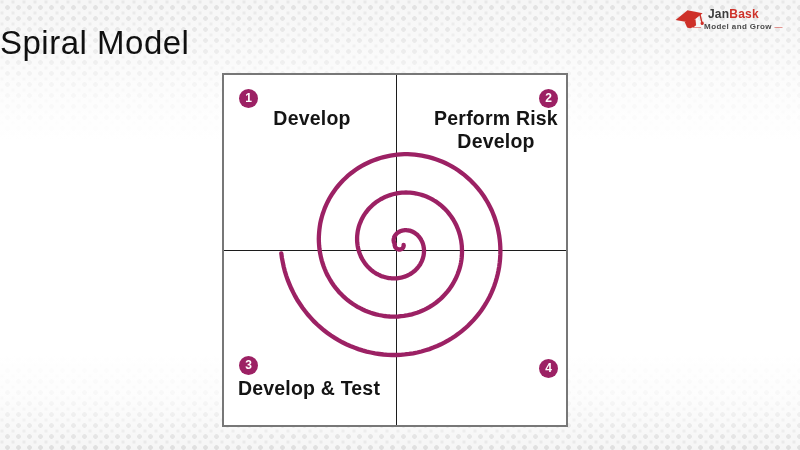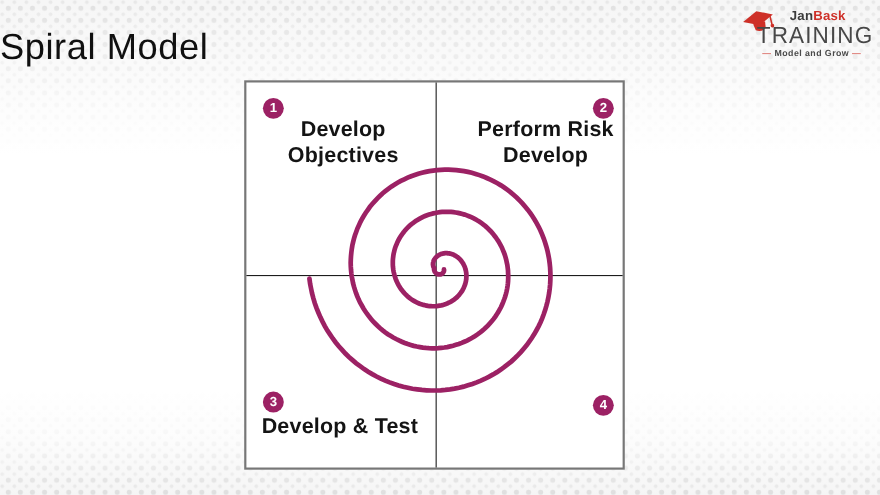--- a/index.html
+++ b/index.html
@@ -46,21 +46,21 @@
     text-align: left;
     font-size: 33px;
     font-weight: 400;
     letter-spacing: 0.5px;
     color: #101010;
   }
 
   
   .logo { position: absolute; top: 8px; left: 688px; width: 104px; }
   .logo-brand {
-    margin-left: 30px;
+    margin-left: 20px;
     font-size: 12px;
     font-weight: 700;
     letter-spacing: 0.2px;
     color: #3c3c3c;
     line-height: 13px;
   }
   .logo-brand .brand-red { color: var(--logo-red); }
   .logo-name {
     font-size: 20.5px;
     font-weight: 400;
@@ -152,36 +152,34 @@
     <div class="logo">
       <svg class="logo-cap" viewBox="0 0 32 28">
         <g transform="rotate(-14 16 12)" fill="#CE3028">
           <polygon points="16,1 31,8 16,15 1,8"></polygon>
           <path d="M10,12.5 L22,12.5 L21,19 Q16,22.5 11,19 Z"></path>
           <rect x="27.1" y="8" width="1.5" height="9" rx="0.7"></rect>
           <circle cx="27.9" cy="18.5" r="1.8"></circle>
         </g>
       </svg>
       <div class="logo-brand"><span>Jan</span><span class="brand-red">Bask</span></div>
-      <div class="logo-name">TRAINING</div>
       <div class="logo-tagline"><span class="dash">—</span> <span>Model and Grow</span> <span class="dash">—</span></div>
     </div>
 
     <div class="diagram-box">
       <div class="divider-v"></div>
       <div class="divider-h"></div>
 
       <div class="step-badge badge-1">1</div>
       <div class="step-badge badge-2">2</div>
       <div class="step-badge badge-3">3</div>
       <div class="step-badge badge-4">4</div>
 
       <div class="quad-label label-1">
         <span>Develop</span>
-        <span>Objectives</span>
       </div>
       <div class="quad-label label-2">
         <span>Perform Risk</span>
         <span>Develop</span>
       </div>
       <div class="quad-label label-3">
         <span>Develop &amp; Test</span>
 
       </div>
       <div class="quad-label label-4">

